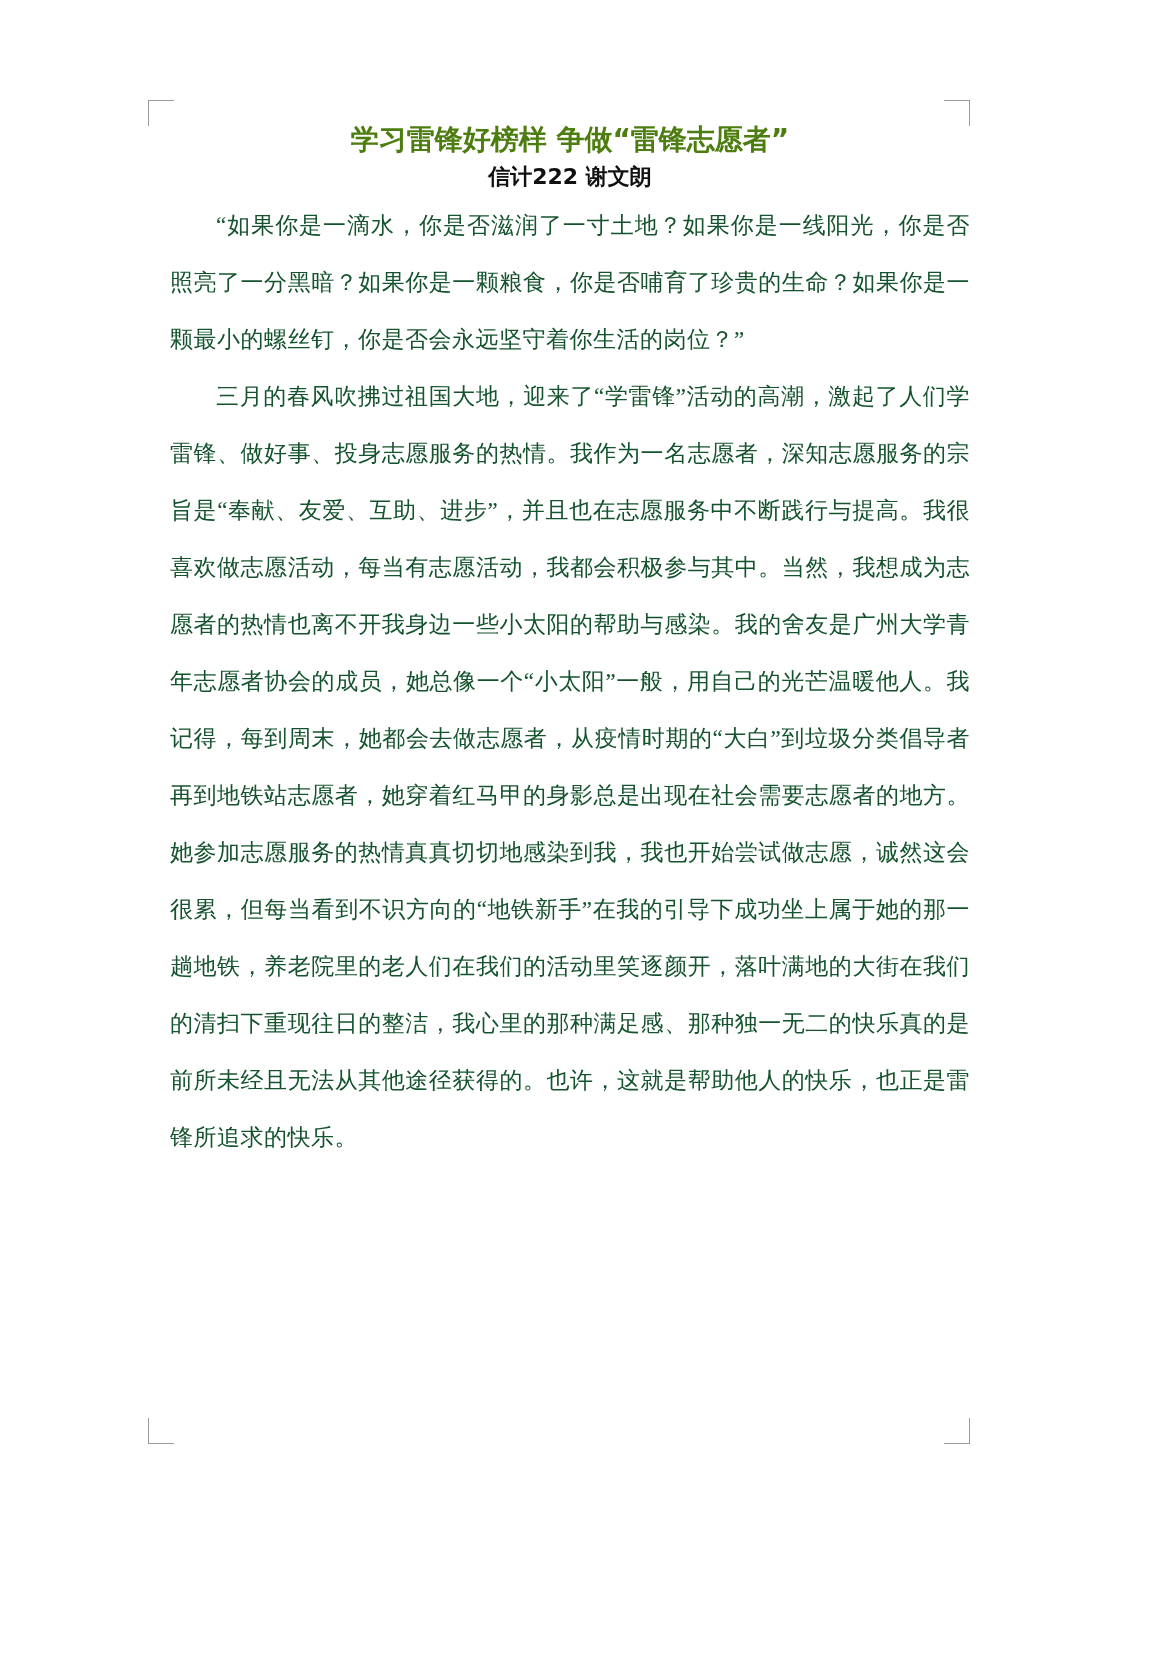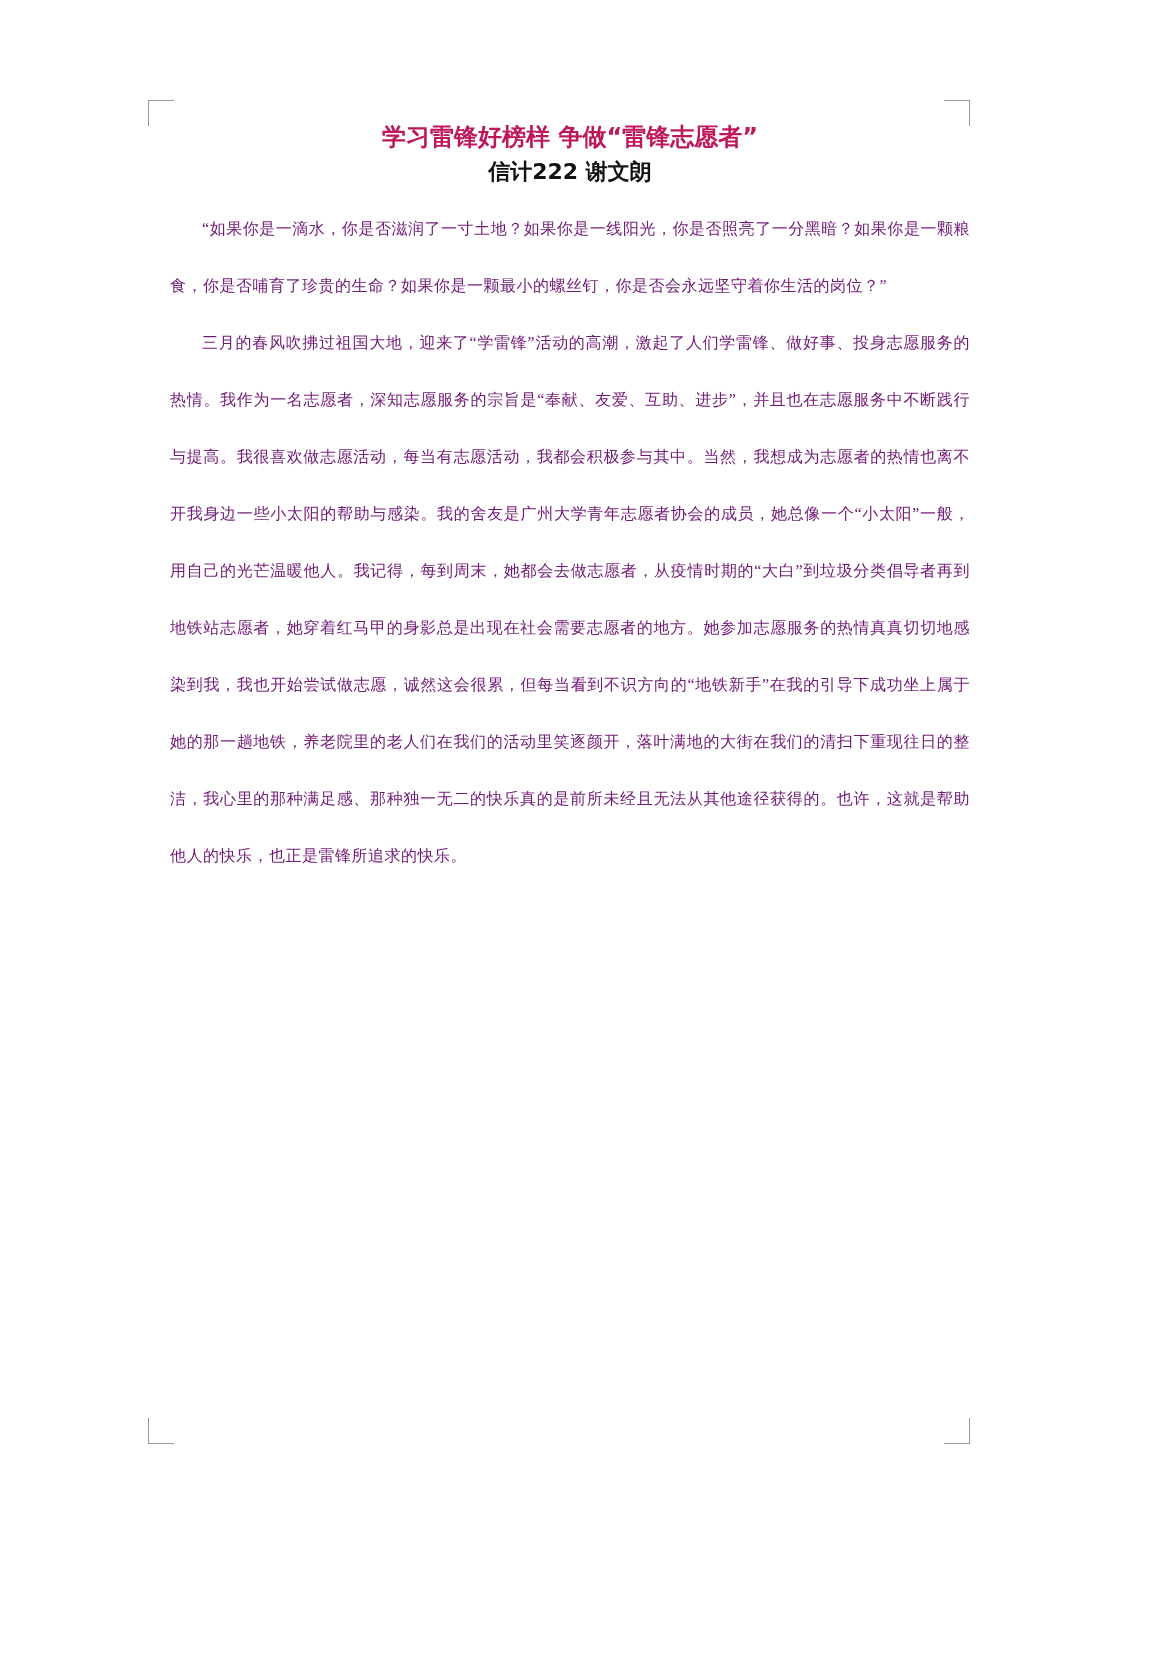--- a/index.html
+++ b/index.html
@@ -48,40 +48,40 @@
 
   .content {
     position: absolute;
     left: 170px;
     top: 122px;
     width: 800px;
   }
   .doc-title {
     font-family: "DejaVu Sans", "Liberation Sans", sans-serif;
     font-weight: bold;
-    font-size: 24px;
+    font-size: 28px;
     text-align: center;
-    color: #be185d;
+    color: #4d7c0f;
     letter-spacing: 0px;
     line-height: 1.25;
     margin: 0 0 6px 0;
   }
   .doc-subtitle {
     font-family: "DejaVu Sans", "Liberation Sans", sans-serif;
     font-weight: bold;
     font-size: 22px;
     text-align: center;
     color: #111111;
-    margin: 0 0 14px 0;
+    margin: 0 0 6px 0;
     line-height: 1.25;
   }
   .para {
     font-family: "Liberation Serif", "DejaVu Serif", serif;
-    font-size: 16px;
-    color: #701a75;
+    font-size: 23px;
+    color: #14532d;
     line-height: 57px;
     text-align: justify;
     text-justify: inter-character;
     text-indent: 2em;
     margin: 0 0 0 0;
     letter-spacing: 0.5px;
   }
   .para + .para { margin-top: 0; }
 </style>
 </head>

